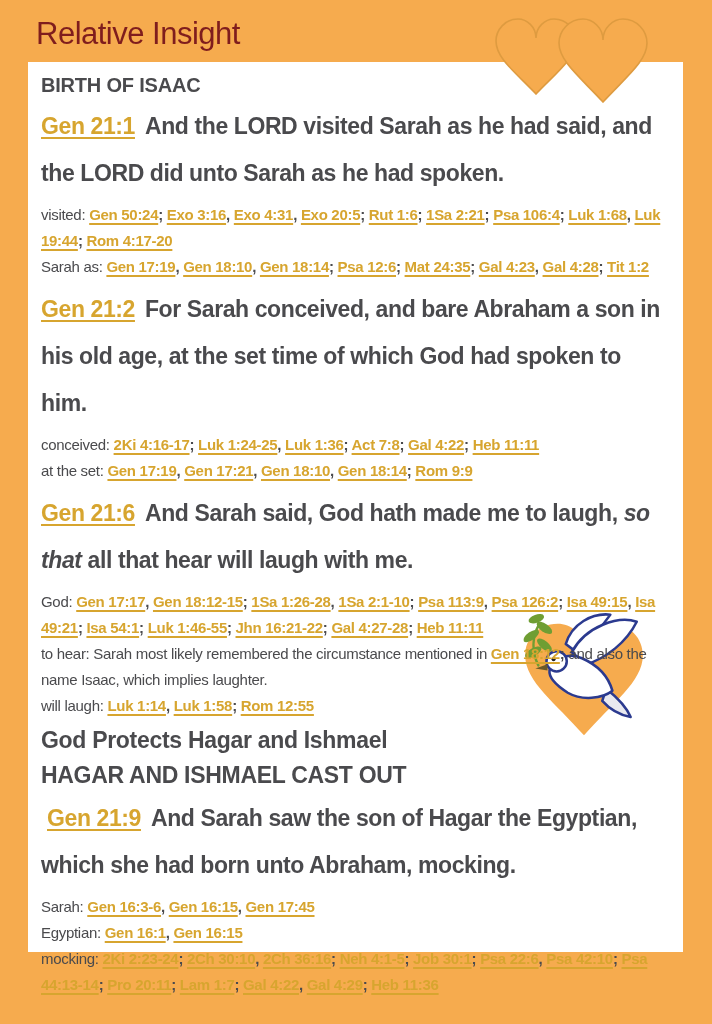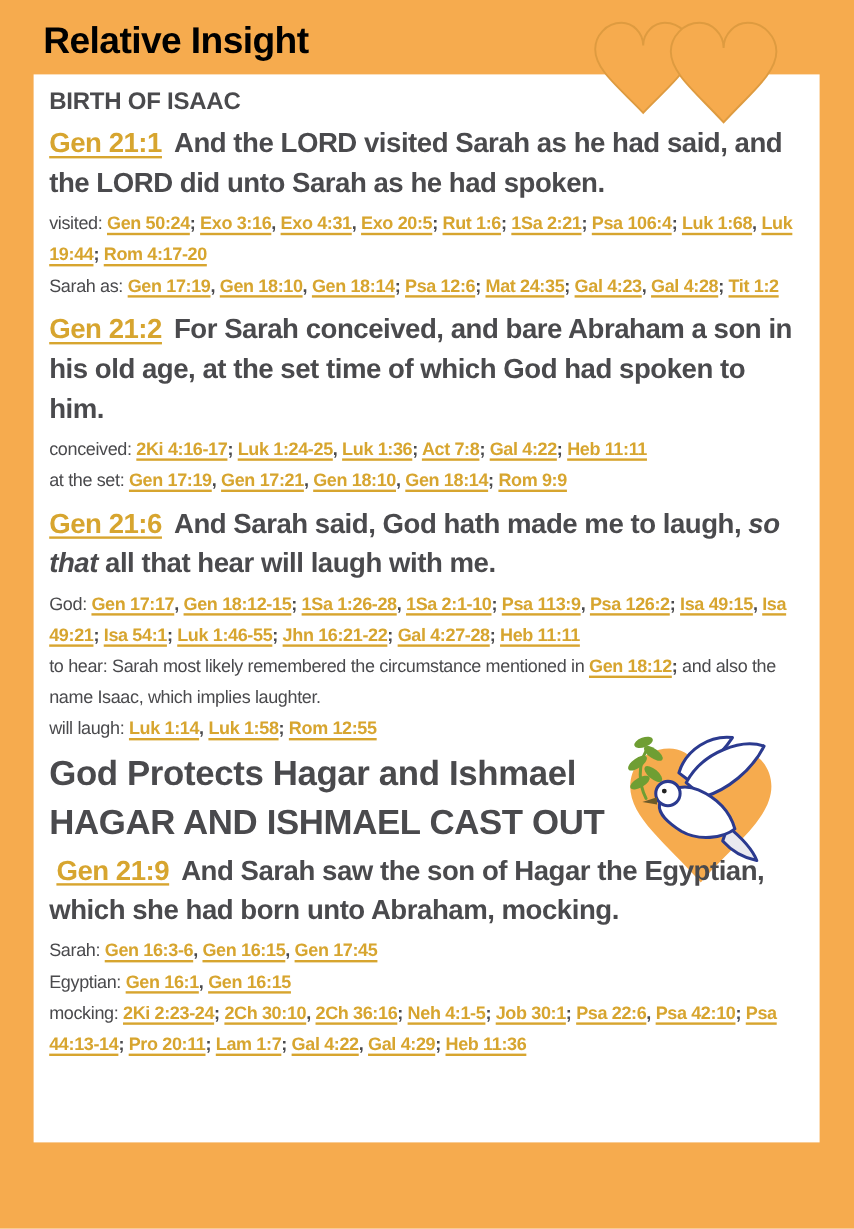--- a/index.html
+++ b/index.html
@@ -2,28 +2,28 @@
 <html style="--orange: #F6AB4E; --heart-outline: #DE9B40; --link: #D7A52F; --text: #4A4A4D; --dove-blue: #2B3A8F; --olive: #6F9E33;"><head>
 <meta charset="utf-8">
 <style>
   :root{
     --orange:#F6AB4E; --heart-outline:#DE9B40; --link:#D7A52F;
     --text:#4A4A4D; --dove-blue:#2B3A8F; --olive:#6F9E33;
   }
   *{box-sizing:border-box}
   html,body{margin:0;padding:0;background:#fff;font-family:"Liberation Sans",sans-serif}
   .page{position:relative;width:712px;height:1024px;background:var(--orange);overflow:hidden;margin:0 auto}
-  .brand{position:absolute;top:16px;left:36px;font-size:31px;font-weight:700;color:#000000;letter-spacing:-0.5px;z-index:3;white-space:nowrap}
+  .brand{position:absolute;top:16px;left:36px;font-size:31px;font-weight:400;color:#7f1d1d;letter-spacing:-0.5px;z-index:3;white-space:nowrap}
   .hearts{position:absolute;top:8px;right:50px;z-index:2}
   .sheet{position:absolute;left:28px;top:62px;width:655px;height:890px;background:#fff;z-index:1}
   #content{position:relative;padding:12px 22px 8px 13px;z-index:1}
   .heading{font-weight:700;color:var(--text)}
   .heading.small{font-size:20px;letter-spacing:-0.2px;margin:0 0 2px}
-  .heading.large{font-size:29px;letter-spacing:-0.3px;margin:8px 0 0}
-  .verse{font-size:23px;line-height:33px;font-weight:700;color:var(--text);margin:6px 0 5px;letter-spacing:-0.4px}
+  .heading.large{font-size:23px;letter-spacing:-0.3px;margin:8px 0 0}
+  .verse{font-size:23px;line-height:47px;font-weight:700;color:var(--text);margin:6px 0 5px;letter-spacing:-0.4px}
   .verse.indent{text-indent:6px}
   .vref{color:var(--link);text-decoration:underline;text-decoration-thickness:2px;text-underline-offset:3px;margin-right:10px;cursor:pointer}
   .italic{font-style:italic}
   .refs{font-size:15px;line-height:26px;margin:0;color:var(--text);letter-spacing:-0.3px;font-weight:700}
   .rlabel{font-weight:400;color:var(--text)}
   .slink{color:var(--link);text-decoration:underline;text-decoration-thickness:1.5px;text-underline-offset:2.5px;font-weight:700;cursor:pointer}
   .ntext{font-weight:400}
   .sep{color:var(--text)}
   .dove{position:absolute;top:545px;right:28px;width:142px;height:138px;z-index:0}
   .heart-fill{fill:var(--orange)}

